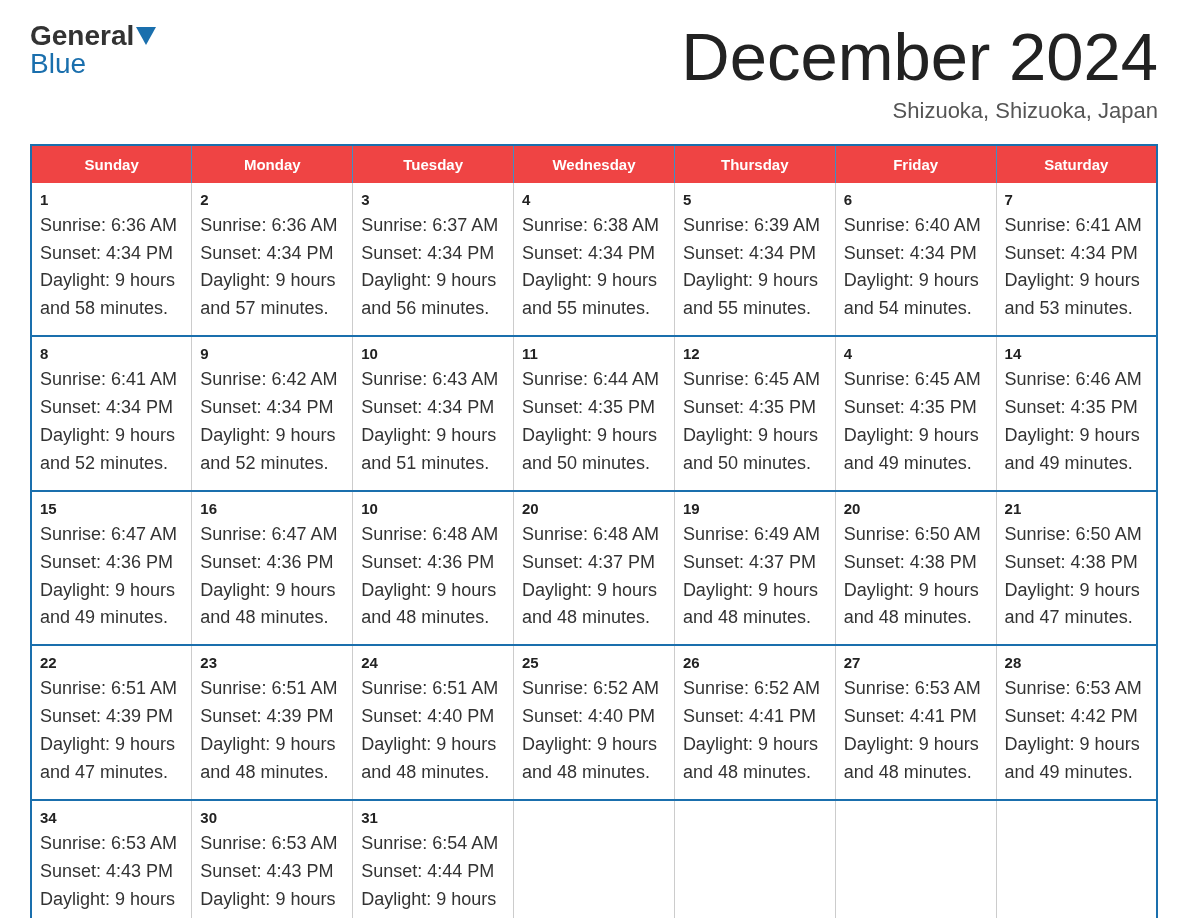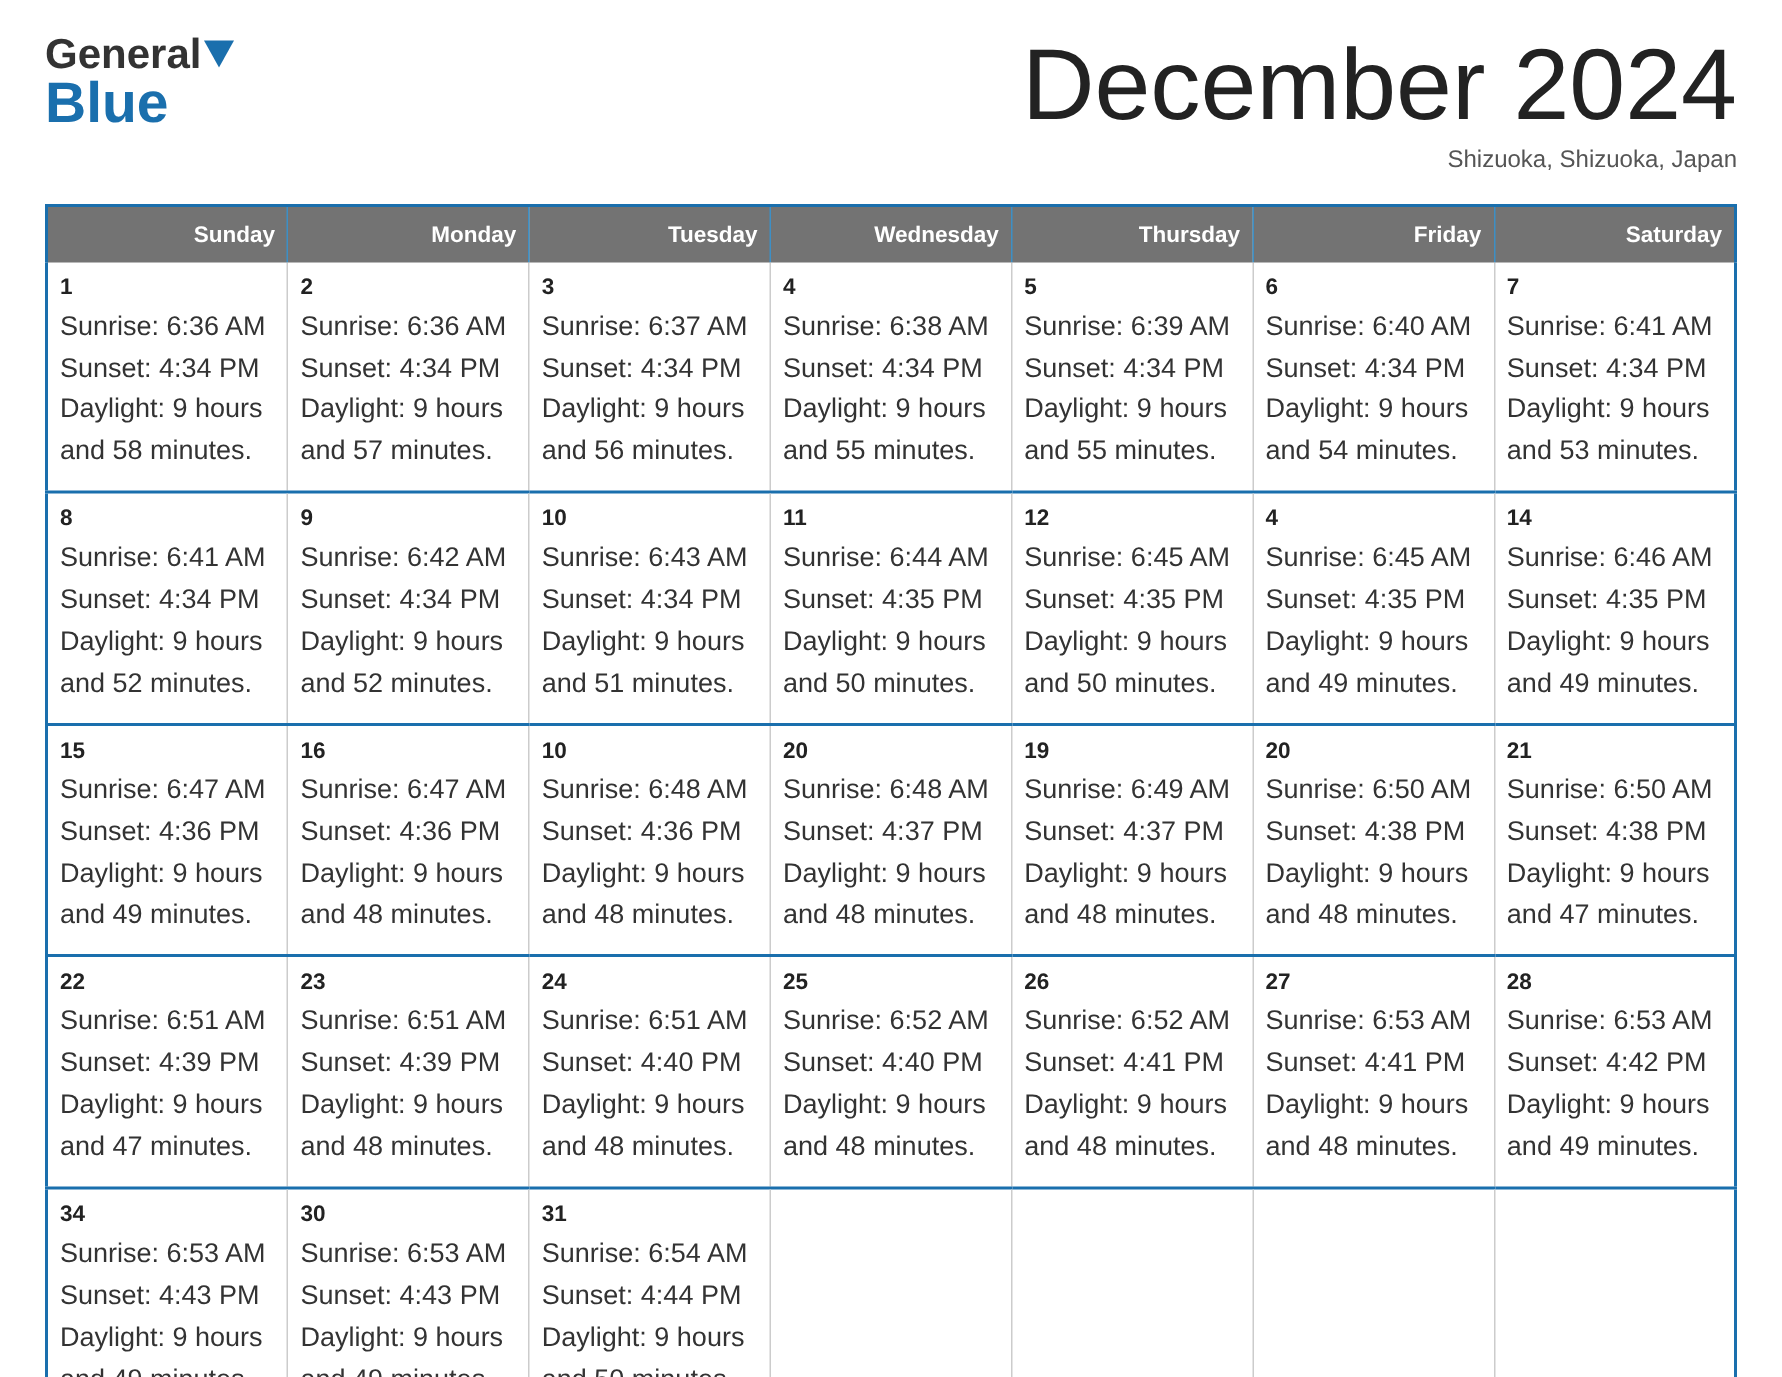--- a/index.html
+++ b/index.html
@@ -35,50 +35,50 @@
       width: 0;
       height: 0;
       border-left: 10px solid transparent;
       border-right: 10px solid transparent;
       border-top: 18px solid #1a6fad;
       margin: 0 2px;
       vertical-align: middle;
     }
     .logo-blue {
       color: #1a6fad;
-      font-size: 38px;
-      font-weight: bold;
+      font-size: 28px;
+      font-weight: normal;
     }
     .title-block {
       text-align: right;
     }
     .month-title {
       font-size: 67px;
       font-weight: 300;
       color: #222;
       line-height: 1.1;
     }
     .location {
-      font-size: 16px;
+      font-size: 22px;
       color: #555;
       font-weight: 400;
       margin-top: 4px;
     }
     .calendar {
       width: 100%;
       border-collapse: collapse;
       border: 2px solid #1a6fad;
     }
     .calendar thead tr th {
-      background-color: #737373;
+      background-color: #ef4444;
       color: #ffffff;
       font-size: 15px;
       font-weight: 600;
       padding: 10px 8px;
-      text-align: right;
+      text-align: center;
       border-right: 1px solid #3d8fc5;
     }
     .calendar thead tr th:last-child {
       border-right: none;
     }
     .calendar tbody tr td {
       vertical-align: top;
       padding: 8px 8px 12px 8px;
       border-right: 1px solid #cccccc;
       border-bottom: 2px solid #1a6fad;

